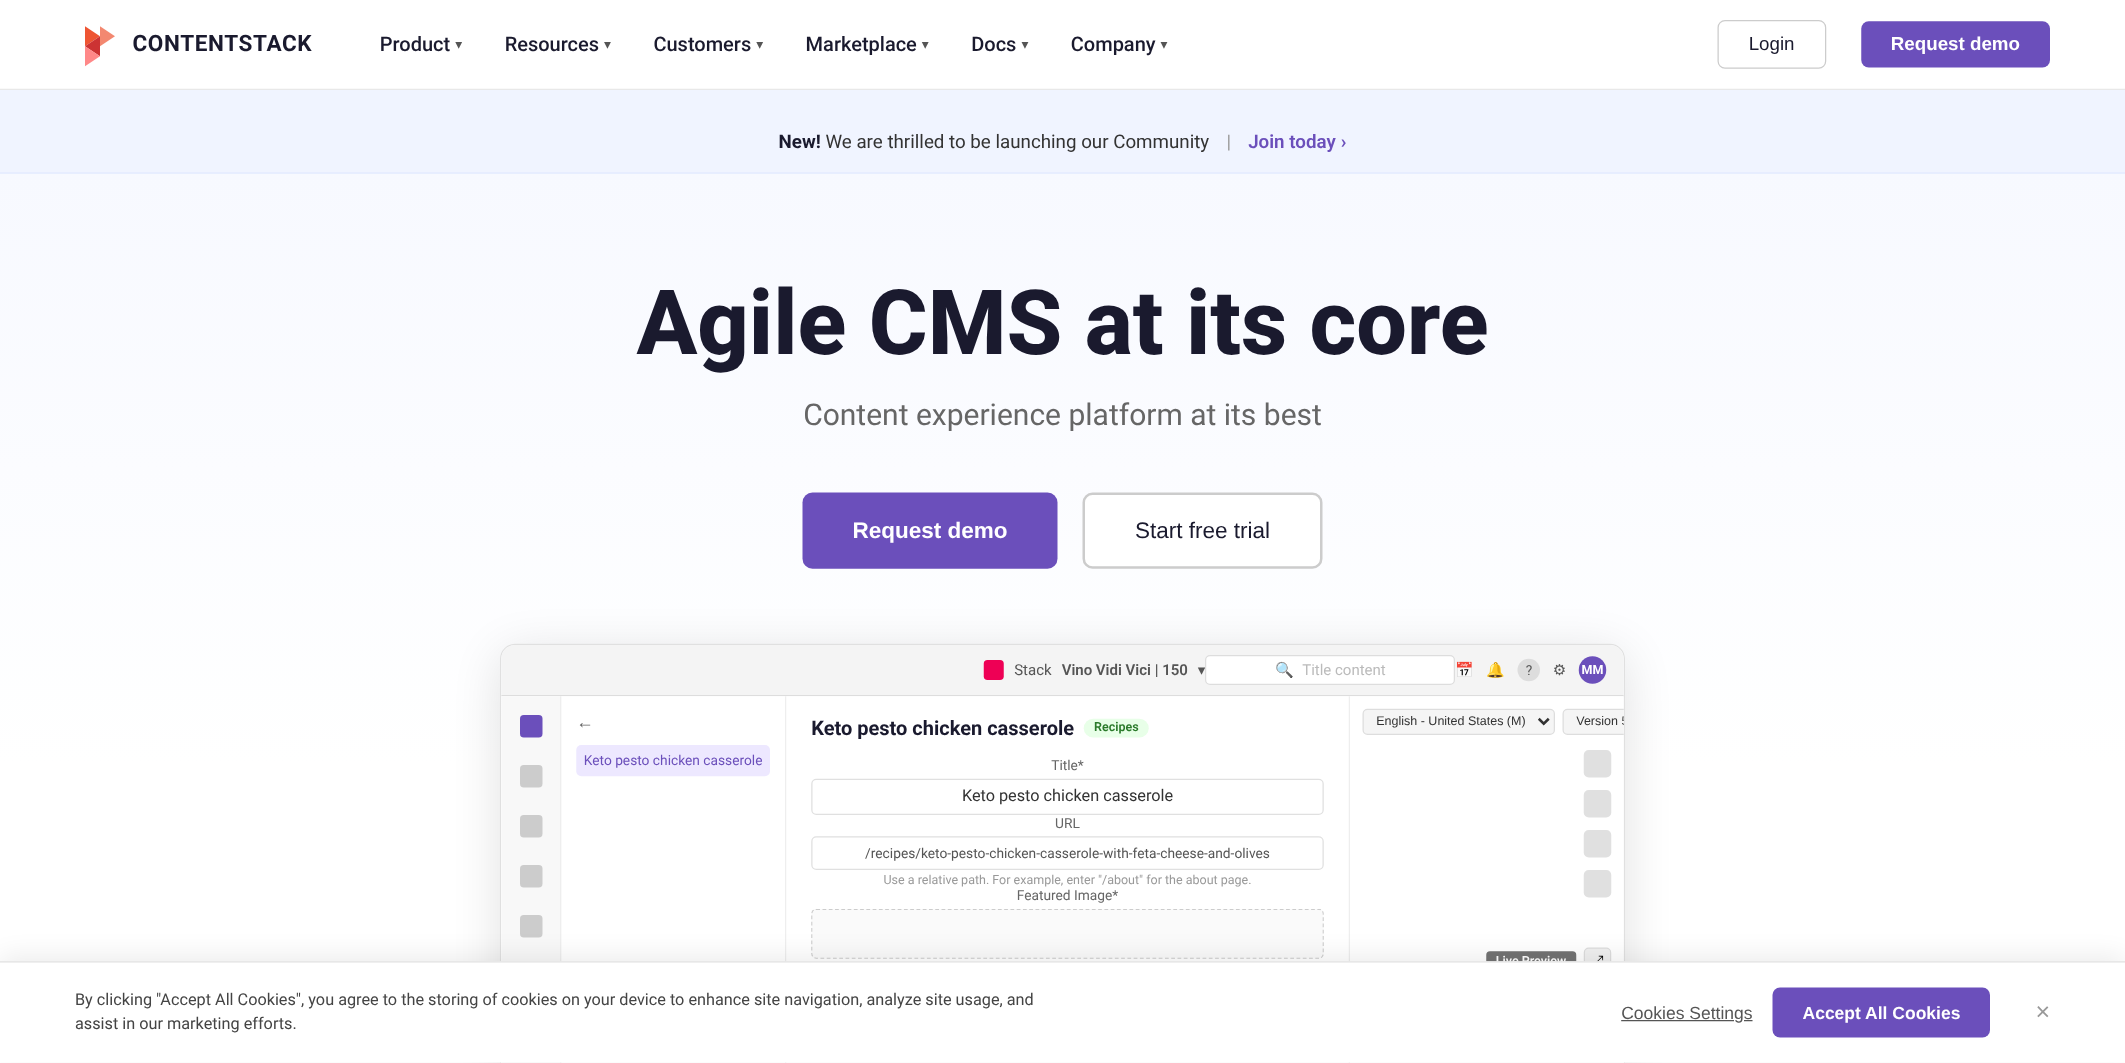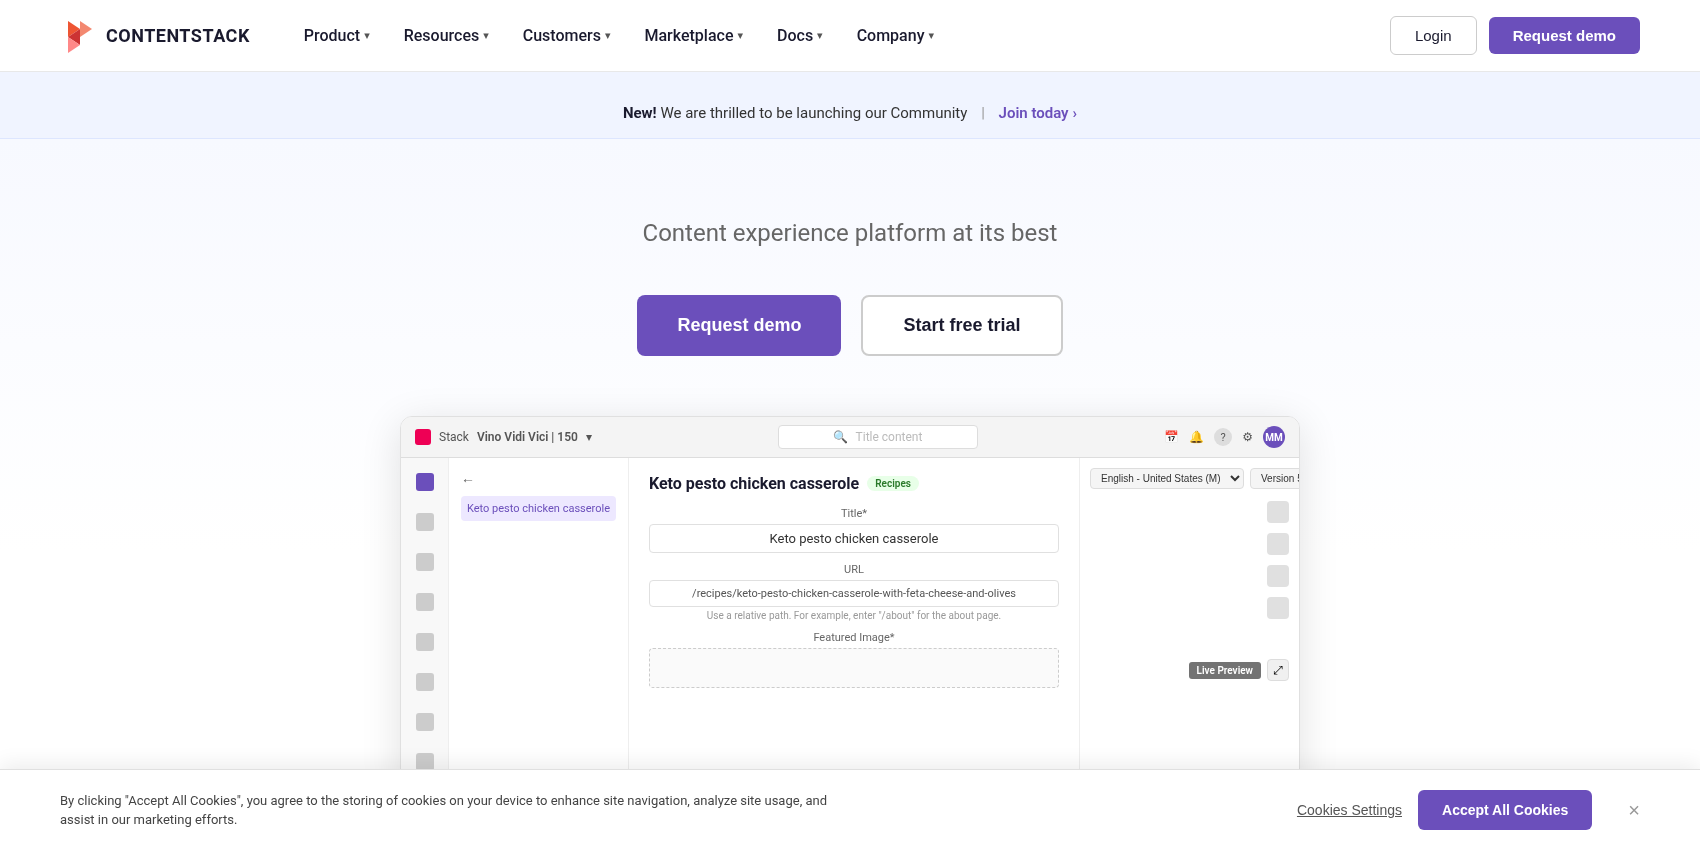--- a/index.html
+++ b/index.html
@@ -13,21 +13,21 @@
     }
     .navbar-left { display: flex; align-items: center; gap: 40px; }
     .logo { display: flex; align-items: center; gap: 8px; text-decoration: none; }
     .nav-links { display: flex; align-items: center; gap: 6px; }
     .nav-item {
       display: flex; align-items: center; gap: 4px;
       padding: 8px 14px; font-size: 16px; font-weight: 500; color: #1a1a2e;
       cursor: pointer; border-radius: 6px;
     }
     .chevron { font-size: 11px; color: #555; }
-    .navbar-right { display: flex; align-items: center; gap: 12px; }
+    .navbar-right { display: flex; align-items: center; gap: 28px; }
     .btn-login {
       padding: 10px 24px; font-size: 15px; font-weight: 500;
       color: #1a1a2e; background: #fff; border: 1.5px solid #ccc;
       border-radius: 6px; cursor: pointer;
     }
     .btn-request-demo {
       padding: 10px 24px; font-size: 15px; font-weight: 600;
       color: #fff; background: #6b4fbb; border: none;
       border-radius: 6px; cursor: pointer;
     }
@@ -58,35 +58,35 @@
       font-size: 24px; color: #666; font-weight: 400;
       margin-bottom: 48px;
     }
     .hero-ctas { display: flex; justify-content: center; gap: 20px; margin-bottom: 60px; }
     .btn-hero-primary {
       padding: 18px 40px; font-size: 18px; font-weight: 700;
       color: #fff; background: #6b4fbb; border: none;
       border-radius: 8px; cursor: pointer;
     }
     .btn-hero-secondary {
-      padding: 18px 40px; font-size: 18px; font-weight: 700;
+      padding: 18px 40px; font-size: 18px; font-weight: 400;
       color: #1a1a2e; background: #fff; border: 2px solid #ccc;
       border-radius: 8px; cursor: pointer;
     }
 
     
     .app-preview {
       max-width: 900px; margin: 0 auto;
       border-radius: 12px 12px 0 0; overflow: hidden;
       box-shadow: 0 8px 40px rgba(0,0,0,0.12);
       border: 1px solid #e0e0e0;
     }
     .app-topbar {
       background: #f4f4f4; padding: 8px 14px;
-      display: flex; align-items: center; justify-content: space-between;
+      display: flex; align-items: center; justify-content: flex-end;
       border-bottom: 1px solid #ddd;
     }
     .app-topbar-left { display: flex; align-items: center; gap: 8px; font-size: 12px; color: #555; }
     .app-logo-small { width: 16px; height: 16px; background: #e05; border-radius: 3px; }
     .app-topbar-center { display: flex; align-items: center; }
     .app-search-bar {
       background: #fff; border: 1px solid #ddd; border-radius: 4px;
       padding: 4px 12px; font-size: 12px; color: #999; width: 200px;
     }
     .app-topbar-right { display: flex; align-items: center; gap: 10px; font-size: 12px; color: #555; }
@@ -113,21 +113,21 @@
       font-size: 11px; color: #666;
     }
     .content-list-item { padding: 6px 4px; border-radius: 4px; cursor: pointer; margin-bottom: 2px; }
     .content-list-item.selected { background: #ede8ff; color: #6b4fbb; }
 
     
     .app-editor { flex: 1; padding: 16px 20px; min-height: 180px; }
     .editor-header { display: flex; align-items: center; gap: 8px; margin-bottom: 14px; }
     .editor-title-text { font-size: 16px; font-weight: 700; color: #1a1a2e; }
     .badge { background: #e8ffe8; color: #2a7a2a; font-size: 10px; padding: 2px 8px; border-radius: 10px; font-weight: 600; }
-    .field-label { font-size: 11px; color: #666; margin-bottom: 4px; margin-top: 10px; }
+    .field-label { font-size: 11px; color: #666; margin-bottom: 4px; }
     .field-value { font-size: 13px; color: #333; padding: 6px 10px; border: 1px solid #e0e0e0; border-radius: 4px; background: #fff; }
     .field-hint { font-size: 10px; color: #999; margin-top: 3px; }
 
     
     .app-right-panel {
       width: 220px; border-left: 1px solid #eee; padding: 10px;
       font-size: 11px;
     }
     .right-panel-selects { display: flex; gap: 6px; margin-bottom: 12px; font-size: 10px; }
     .mini-select {
@@ -230,20 +230,21 @@
   <strong>New!</strong>
   <span> We are thrilled to be launching our Community</span>
   <span class="sep">|</span>
   <a class="join-link" href="#">
     <span>Join today</span>
     <span>›</span>
   </a>
 </div>
 
 <section class="hero">
+  <h1 class="hero-title">Agile CMS at its core</h1>
   <p class="hero-subtitle">Content experience platform at its best</p>
   <div class="hero-ctas">
     <button class="btn-hero-primary">Request demo</button>
     <button class="btn-hero-secondary">Start free trial</button>
   </div>
 
   <div class="app-preview">
 
     <div class="app-topbar">
       <div class="app-topbar-left">

